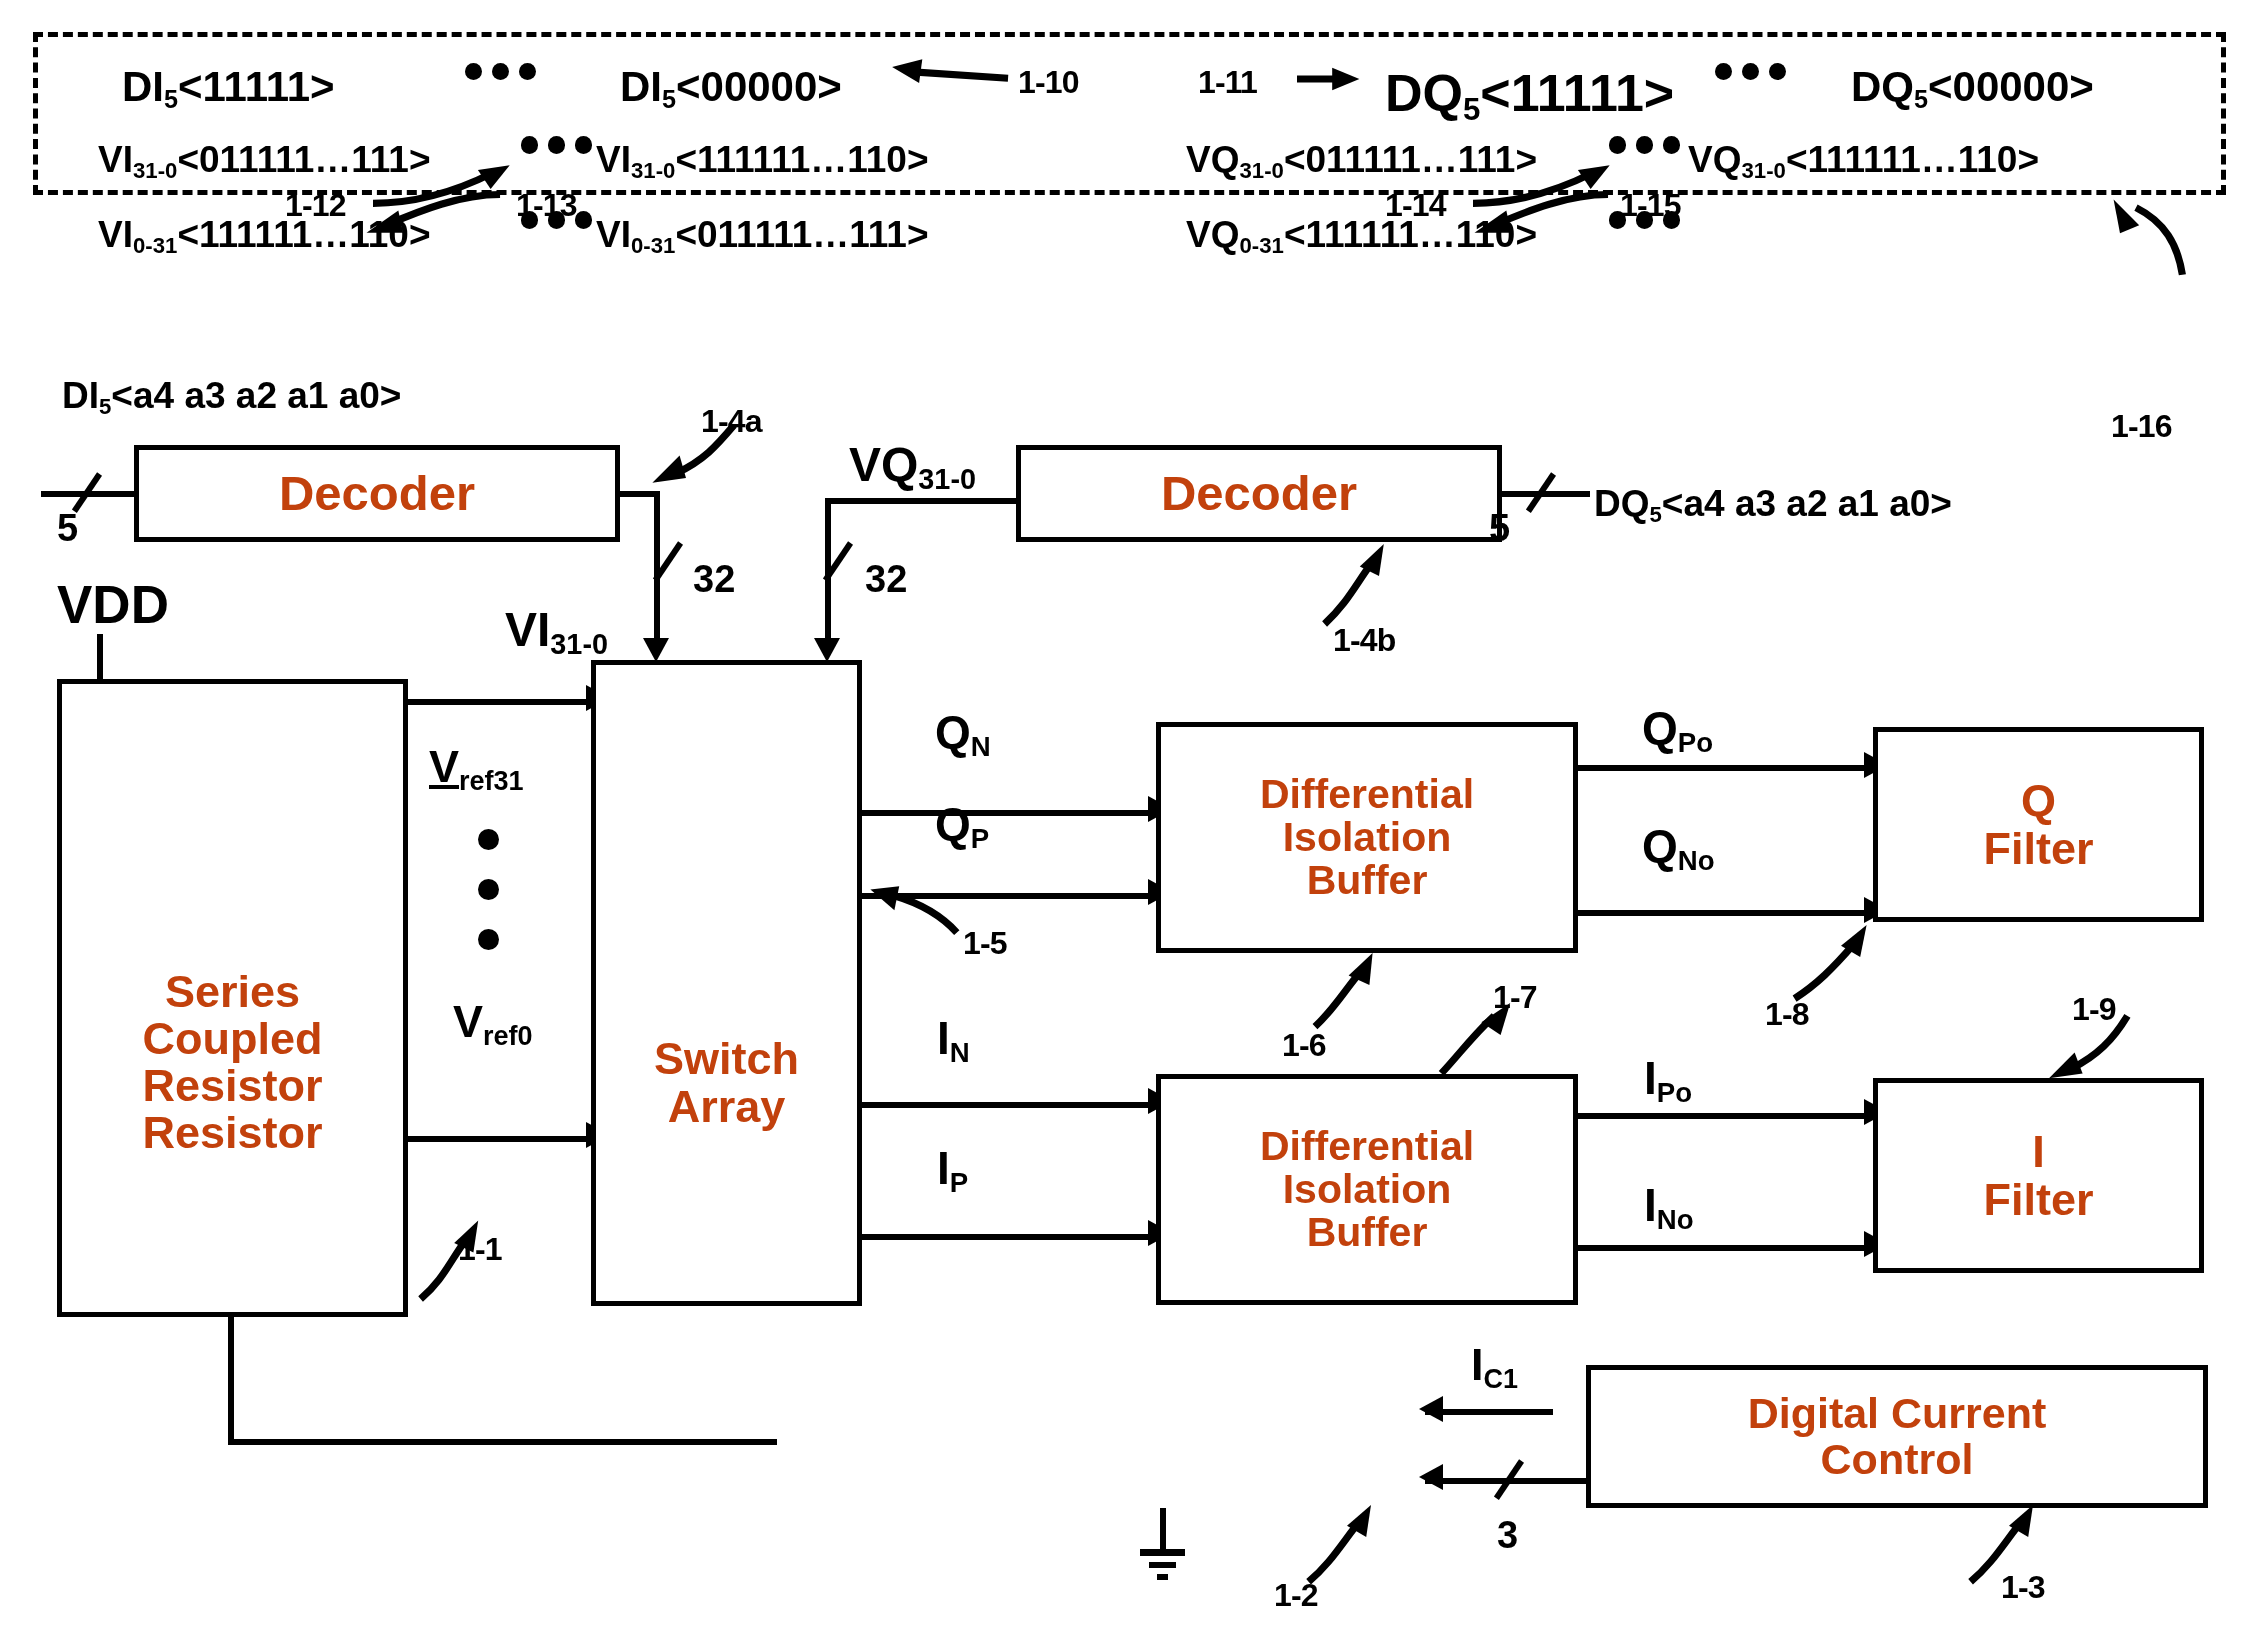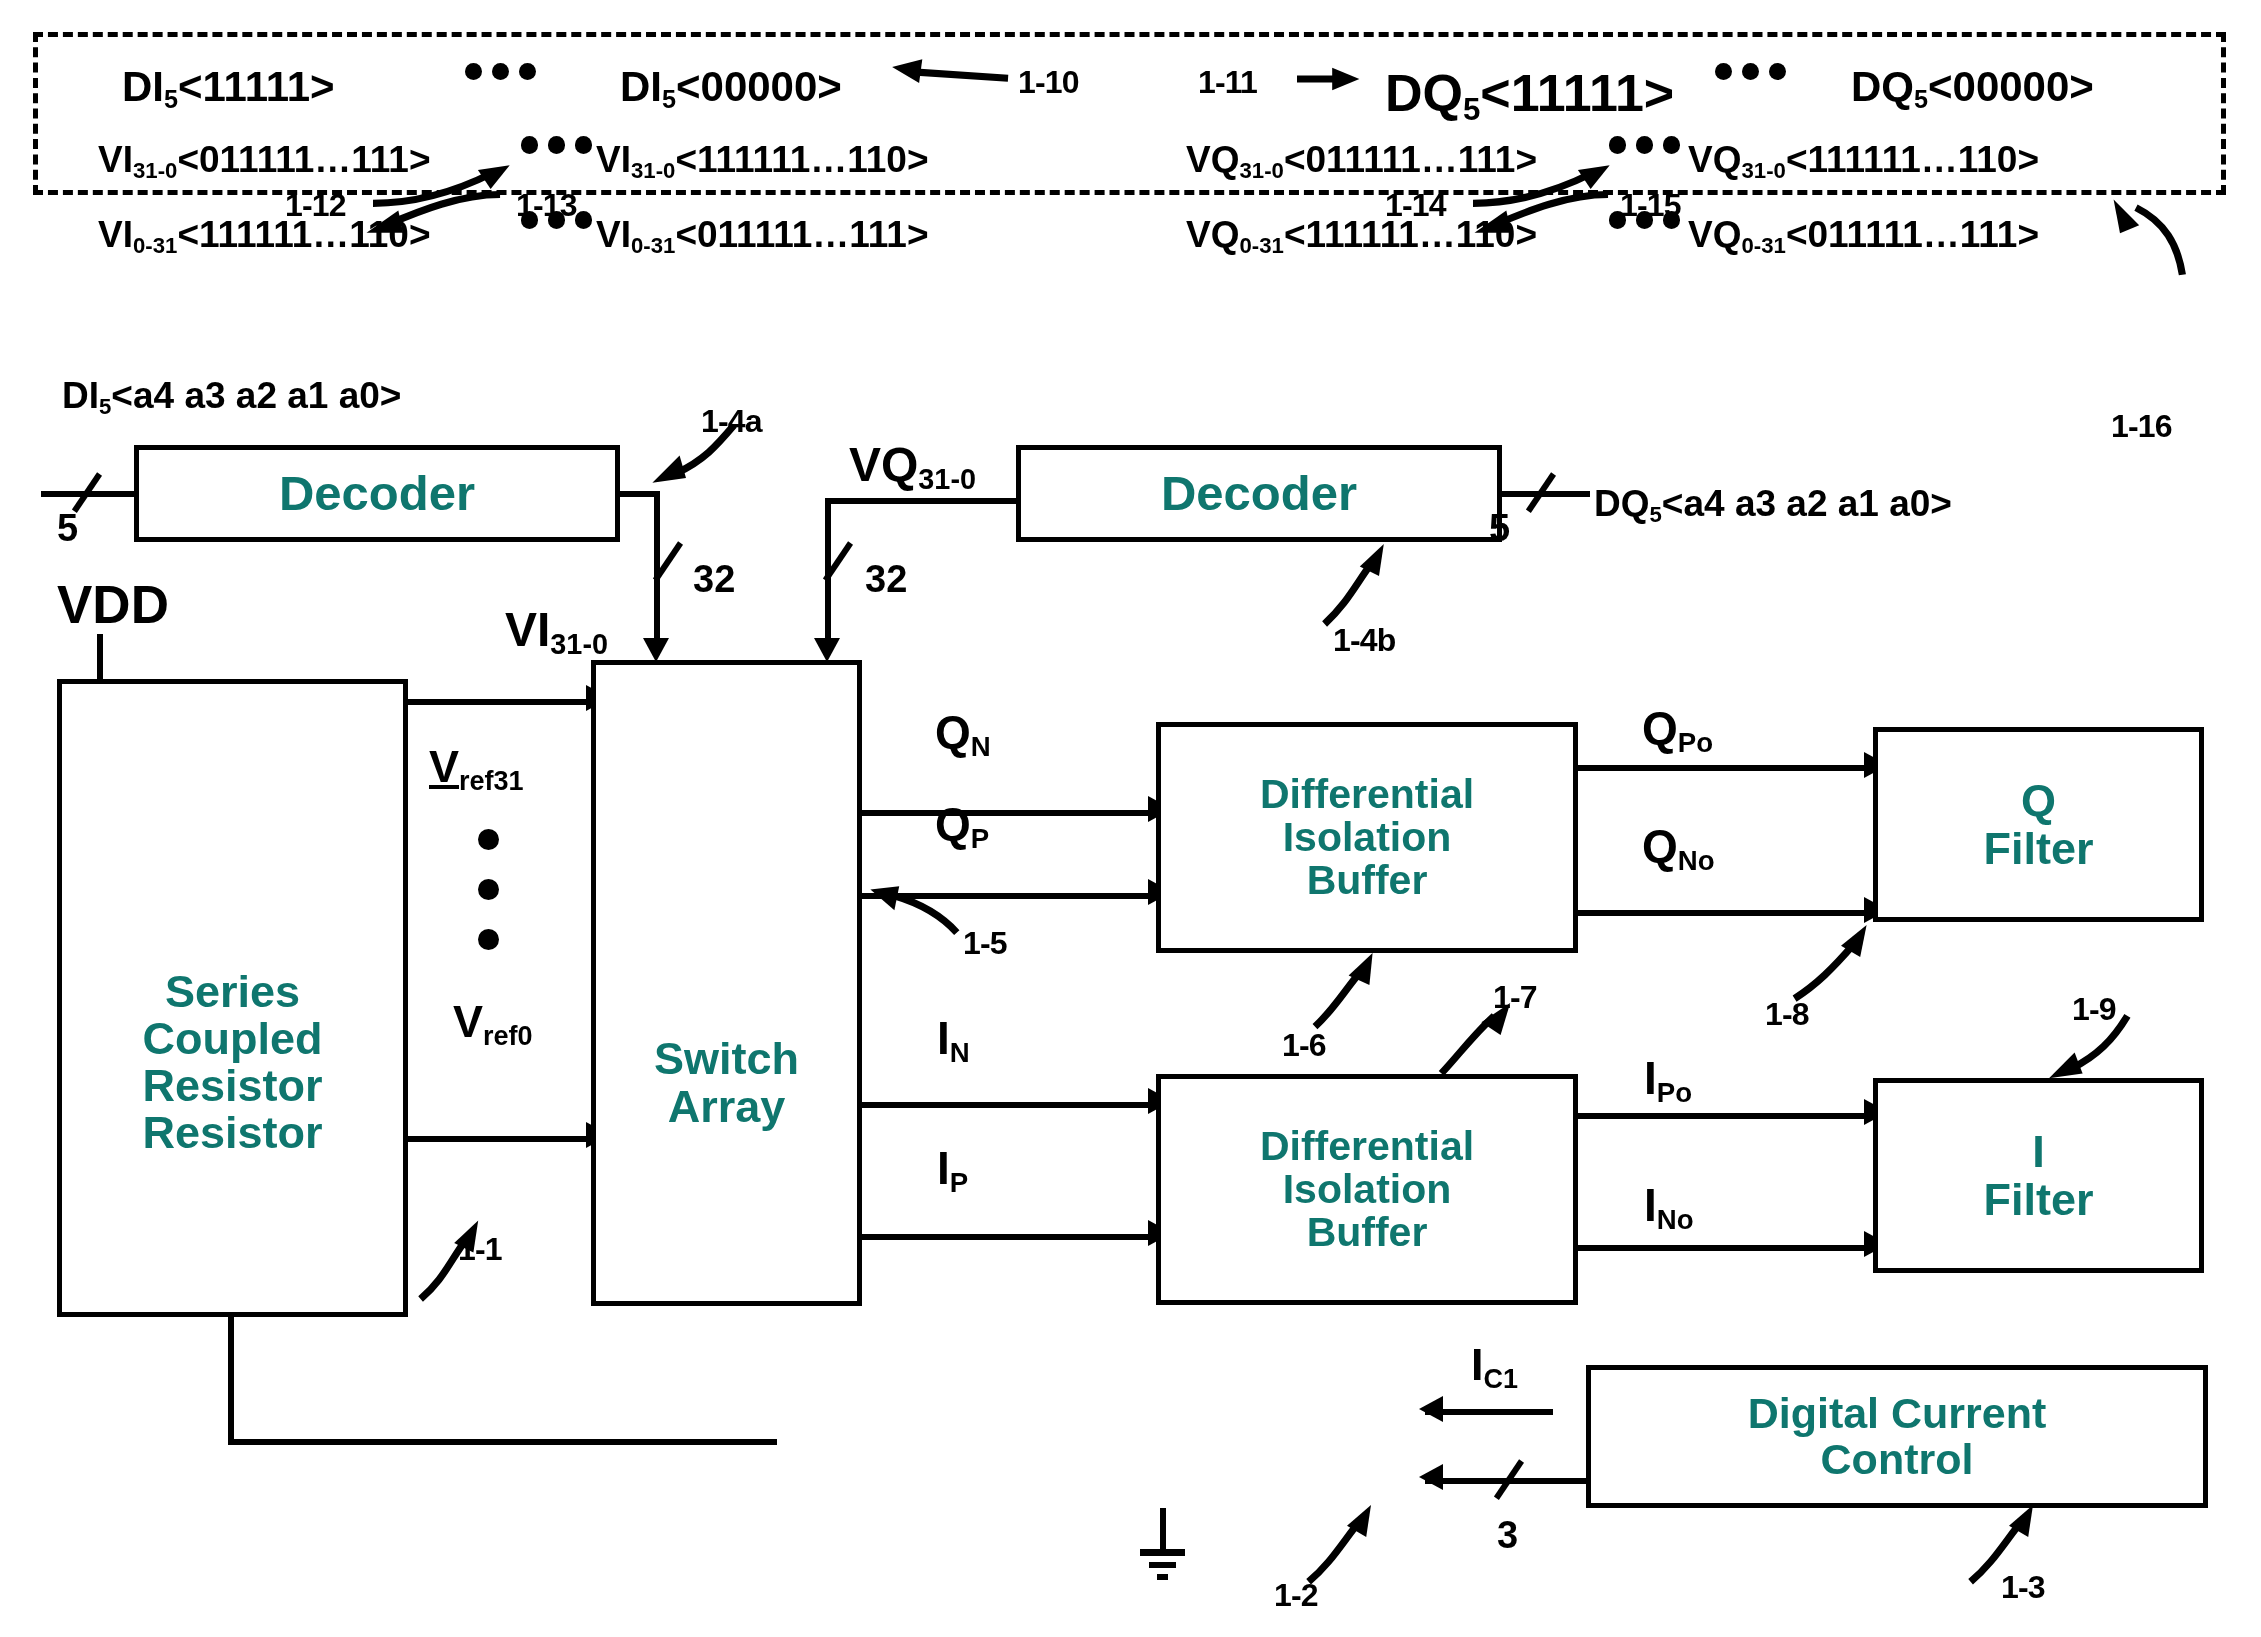--- a/index.html
+++ b/index.html
@@ -5,21 +5,21 @@
   html,body{margin:0;padding:0;background:#ffffff;}
   body{font-family:"Liberation Sans", sans-serif;}
   #stage{position:relative;width:2261px;height:1637px;background:#fff;overflow:hidden;}
   .blk{
     position:absolute;
     border:5.6px solid #000;
     background:#fff;
     display:flex;align-items:center;justify-content:center;
     text-align:center;
     font-weight:bold;
-    color:#0f766e;
+    color:#c2410c;
     line-height:1.05;
     box-sizing:border-box;
   }
   .lbl{position:absolute;font-weight:bold;color:#000;white-space:nowrap;}
   .ref{position:absolute;font-weight:bold;color:#000;white-space:nowrap;font-size:32px;letter-spacing:-0.8px;}
   .hline{position:absolute;background:#000;height:5.6px;}
   .vline{position:absolute;background:#000;width:5.6px;}
   sub{font-size:0.60em;vertical-align:-0.28em;font-weight:bold;}
 
   
@@ -139,23 +139,20 @@
     <div class="lbl" style="left:558px;top:177px;font-size:37px;">
       <span>VI</span><sub>0-31</sub><span>&lt;011111…111&gt;</span>
     </div>
 
     <div class="lbl" style="left:1148px;top:177px;font-size:37px;">
       <span>VQ</span><sub>0-31</sub><span>&lt;111111…110&gt;</span>
     </div>
     <div class="lbl" style="left:1566px;top:174px;">
       <span class="elldot"></span><span class="elldot"></span><span class="elldot"></span>
     </div>
-    <div class="lbl" style="left:1650px;top:177px;font-size:37px;">
-      <span>VQ</span><sub>0-31</sub><span>&lt;011111…111&gt;</span>
-    </div>
   </div>
 
   <svg class="leader" style="left:2088px;top:198px;" width="112" height="88" viewBox="0 0 140 110">
     <path d="M118,96 C112,58 96,30 60,12" stroke="#000" stroke-width="9" fill="none"></path>
     <polygon points="32,2 64,34 40,44" fill="#000"></polygon>
   </svg>
 
   <div class="ref" style="left:2111px;top:408px;">1-16</div>
 
   <div class="lbl" style="left:62px;top:375px;font-size:37px;">

